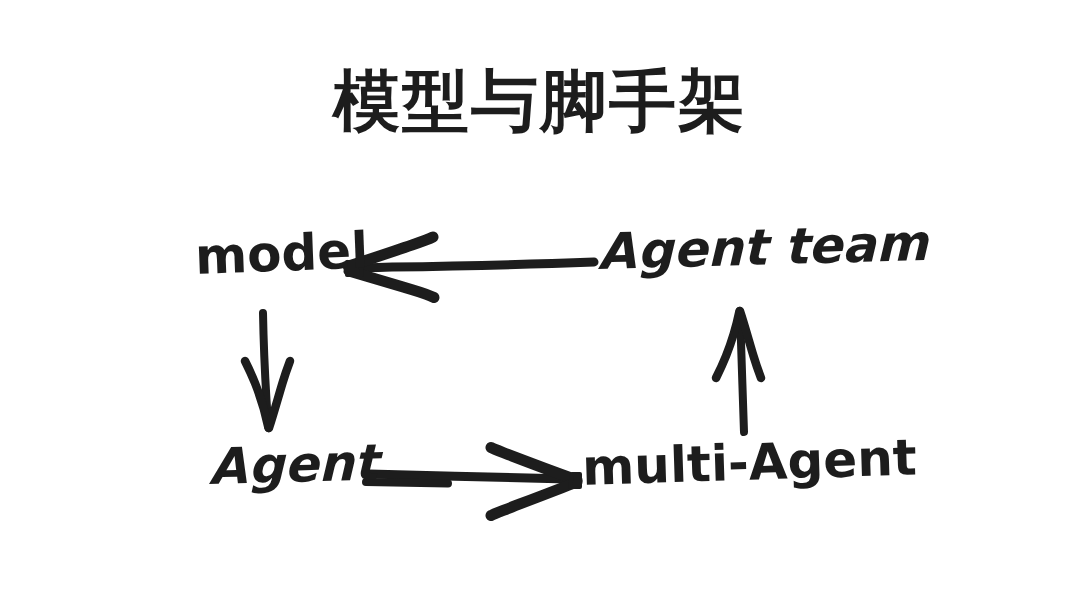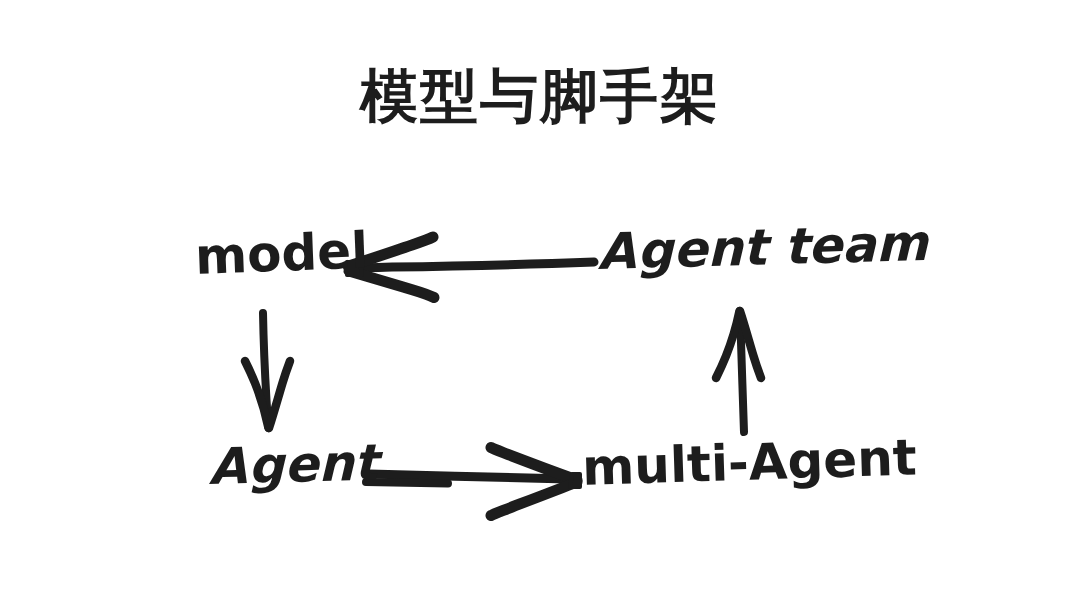--- a/index.html
+++ b/index.html
@@ -26,21 +26,21 @@
     width: 1080px;
     height: 610px;
   }
   .title-text {
     position: absolute;
     left: 0;
     top: 66px;
     width: 1080px;
     text-align: center;
     font-family: "DejaVu Sans", "Liberation Sans", sans-serif;
-    font-size: 58px;
+    font-size: 67px;
     font-weight: 700;
     letter-spacing: 2px;
     color: #1d1d1d;
     line-height: 1.05;
     white-space: nowrap;
   }
   .node-label {
     position: absolute;
     font-family: "DejaVu Sans", "Liberation Sans", sans-serif;
     font-size: 50px;

